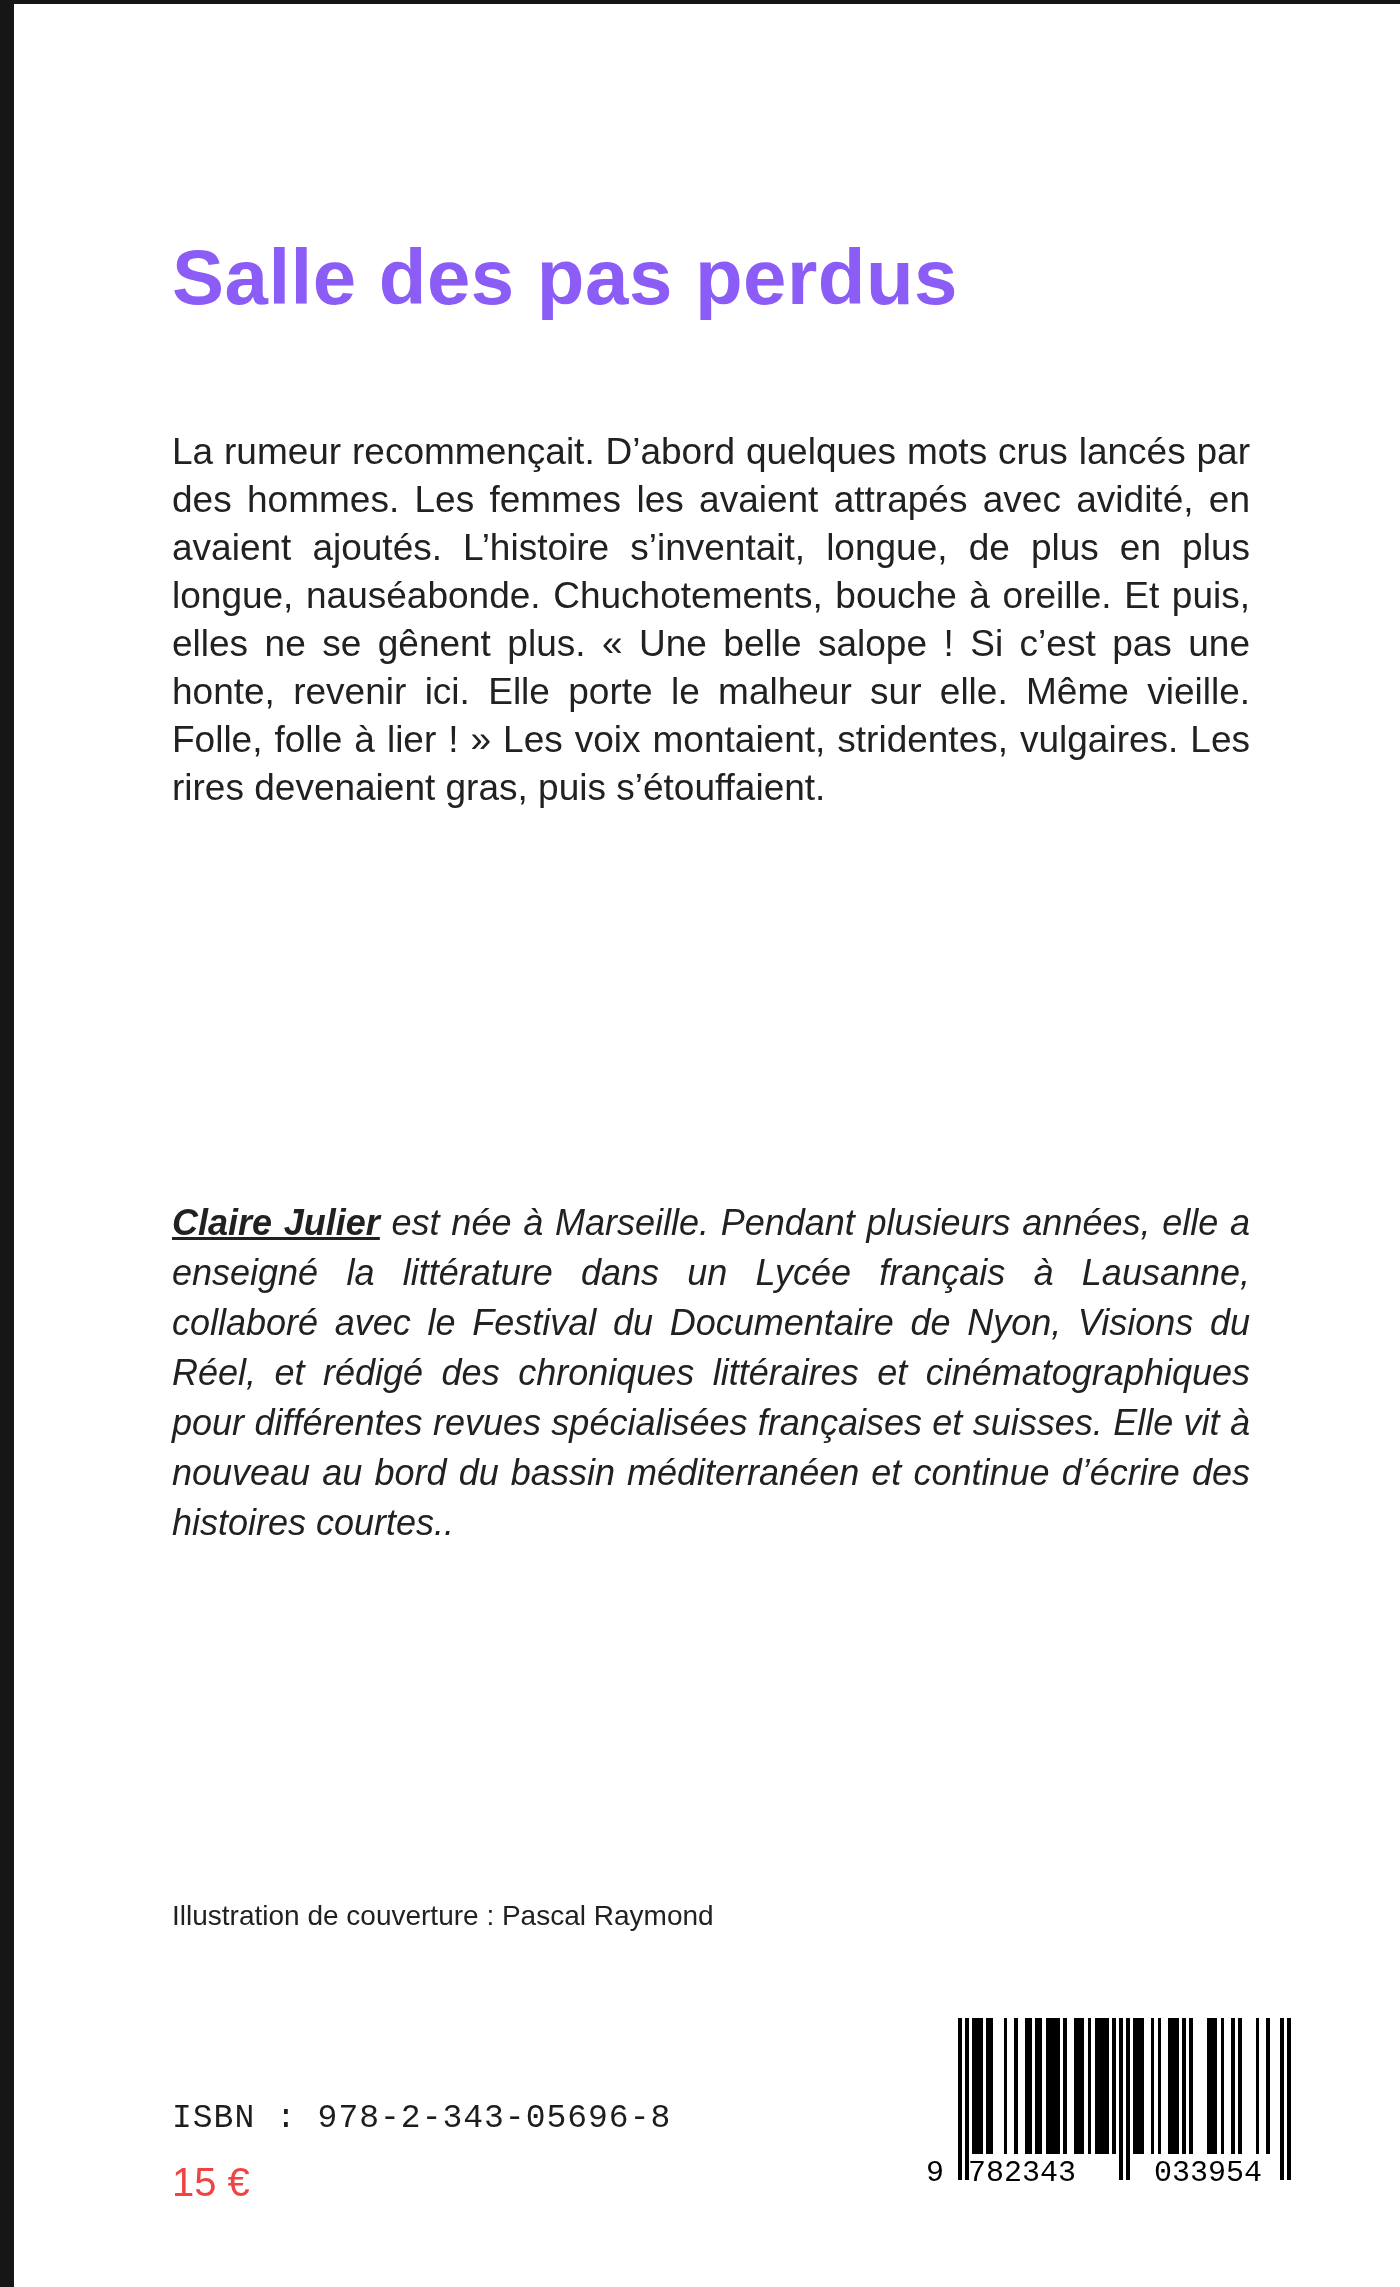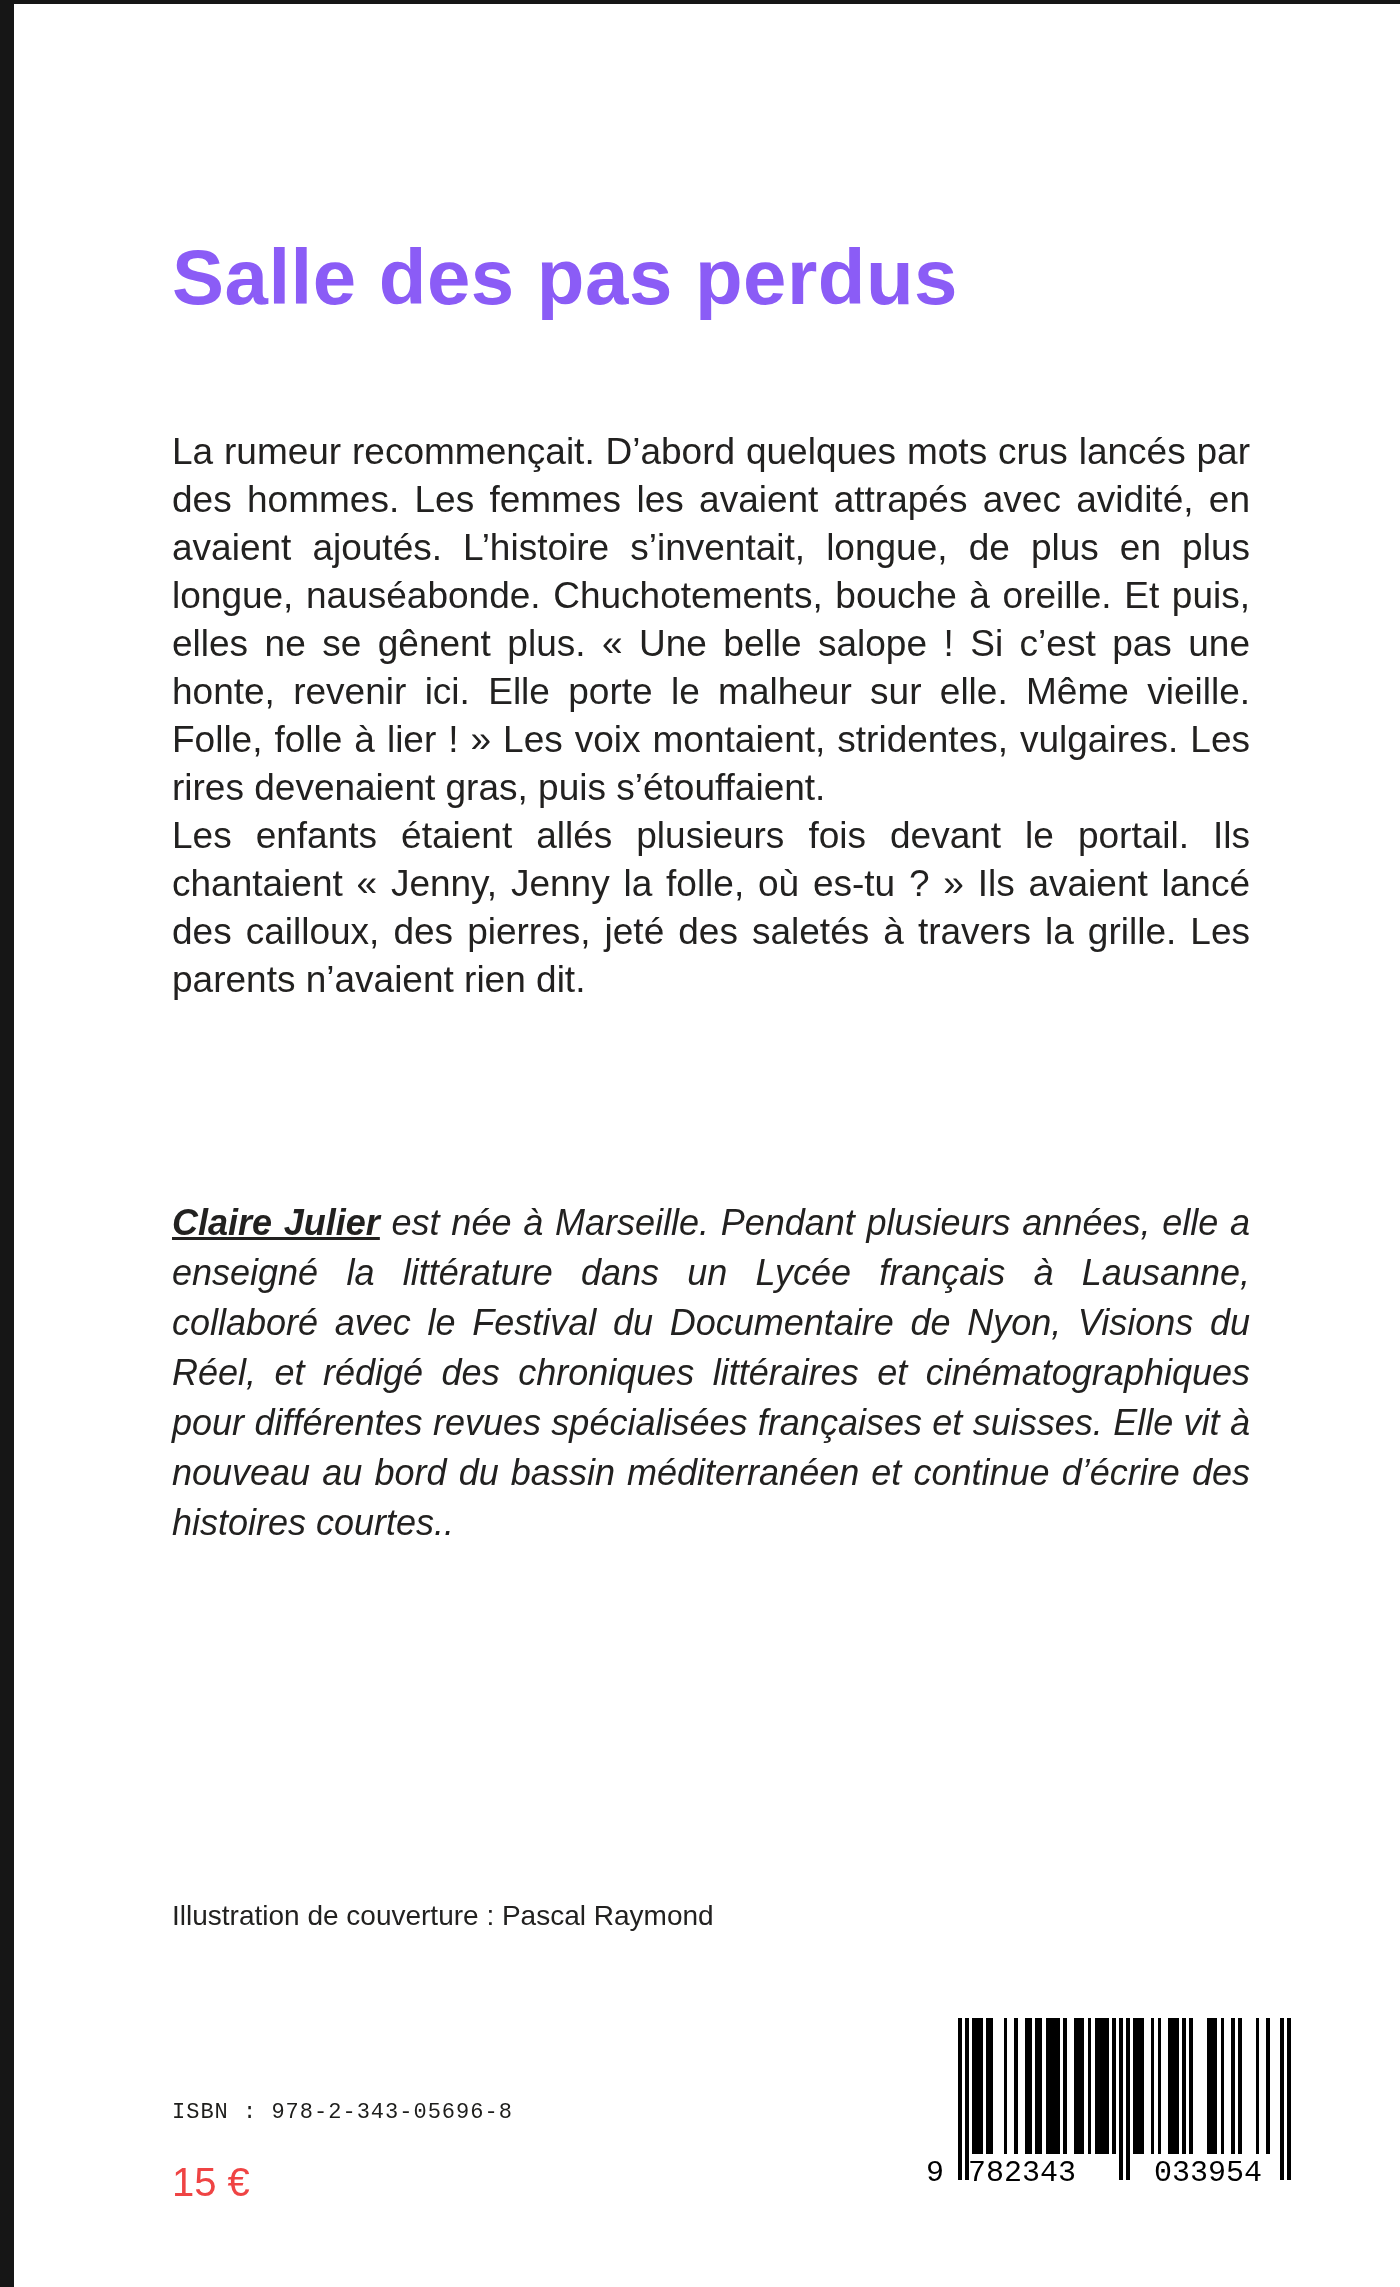--- a/index.html
+++ b/index.html
@@ -65,21 +65,21 @@
     position: absolute;
     left: 172px;
     top: 1900px;
     font-size: 28px;
     color: #222120;
   }
   .isbn {
     position: absolute;
     left: 172px;
     top: 2100px;
-    font-size: 22px;
+    font-size: 33px;
     font-family: "Liberation Mono", monospace;
     letter-spacing: 1px;
     color: #1d1d1b;
   }
   .price {
     position: absolute;
     left: 172px;
     top: 2160px;
     font-size: 40px;
     color: #ef4444;
@@ -139,21 +139,20 @@
 
 <div class="page">
 
   <div class="edge-left"></div>
   <div class="edge-top"></div>
 
   <h1 class="title">Salle des pas perdus</h1>
 
   <div class="blurb">
     <p>La rumeur recommençait. D’abord quelques mots crus lancés par des hommes. Les femmes les avaient attrapés avec avidité, en avaient ajoutés. L’histoire s’inventait, longue, de plus en plus longue, nauséabonde. Chuchotements, bouche à oreille. Et puis, elles ne se gênent plus. « Une belle salope ! Si c’est pas une honte, revenir ici. Elle porte le malheur sur elle. Même vieille. Folle, folle à lier ! » Les voix montaient, stridentes, vulgaires. Les rires devenaient gras, puis s’étouffaient.</p>
-    <p>Les enfants étaient allés plusieurs fois devant le portail. Ils chantaient « Jenny, Jenny la folle, où es-tu ? » Ils avaient lancé des cailloux, des pierres, jeté des saletés à travers la grille. Les parents n’avaient rien dit.</p>
   </div>
 
   <div class="bio">
     <strong>Claire Julier</strong>
     <span>est née à Marseille. Pendant plusieurs années, elle a enseigné la littérature dans un Lycée français à Lausanne, collaboré avec le Festival du Documentaire de Nyon, Visions du Réel, et rédigé des chroniques littéraires et cinématographiques pour différentes revues spécialisées françaises et suisses. Elle vit à nouveau au bord du bassin méditerranéen et continue d’écrire des histoires courtes..</span>
   </div>
 
   <div class="credit">Illustration de couverture : Pascal Raymond</div>
 
   <div class="isbn">ISBN : 978-2-343-05696-8</div>

